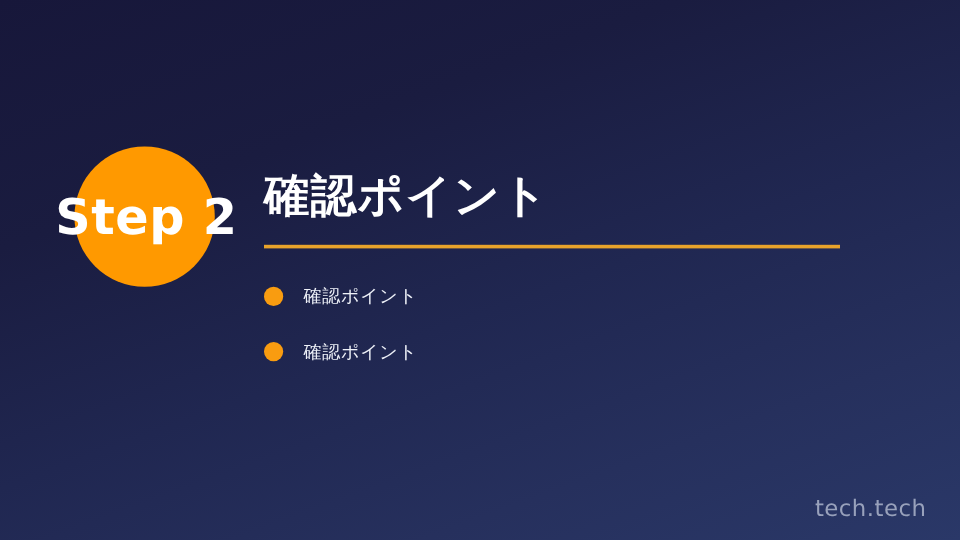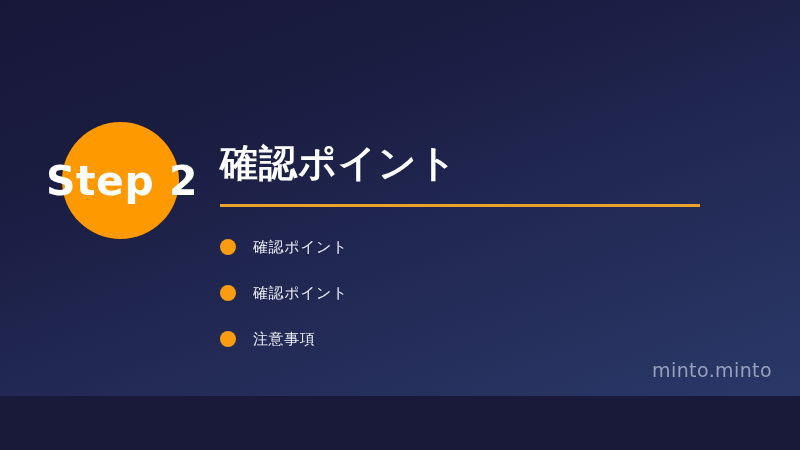--- a/index.html
+++ b/index.html
@@ -12,21 +12,21 @@
   }
 
   body {
     font-family: "DejaVu Sans", "Liberation Sans", sans-serif;
     background: #19193a;
   }
 
   .slide {
     position: relative;
     width: 800px;
-    height: 396px;
+    height: 450px;
     overflow: hidden;
     background: linear-gradient(160deg,
                 #17173a 0%,
                 #1a1c40 28%,
                 #202751 55%,
                 #26305d 78%,
                 #2a3868 100%);
   }
 
   
@@ -150,21 +150,17 @@
 
   <ul class="bullet-list">
     <li class="bullet-item">
       <span class="bullet-dot"></span>
       <span class="bullet-text">確認ポイント</span>
     </li>
     <li class="bullet-item">
       <span class="bullet-dot"></span>
       <span class="bullet-text">確認ポイント</span>
     </li>
-    <li class="bullet-item">
-      <span class="bullet-dot"></span>
-      <span class="bullet-text">注意事項</span>
-    </li>
   </ul>
 
-  <div class="watermark">minto.minto</div>
+  <div class="watermark">tech.tech</div>
 
 </div>
 
 </body></html>

